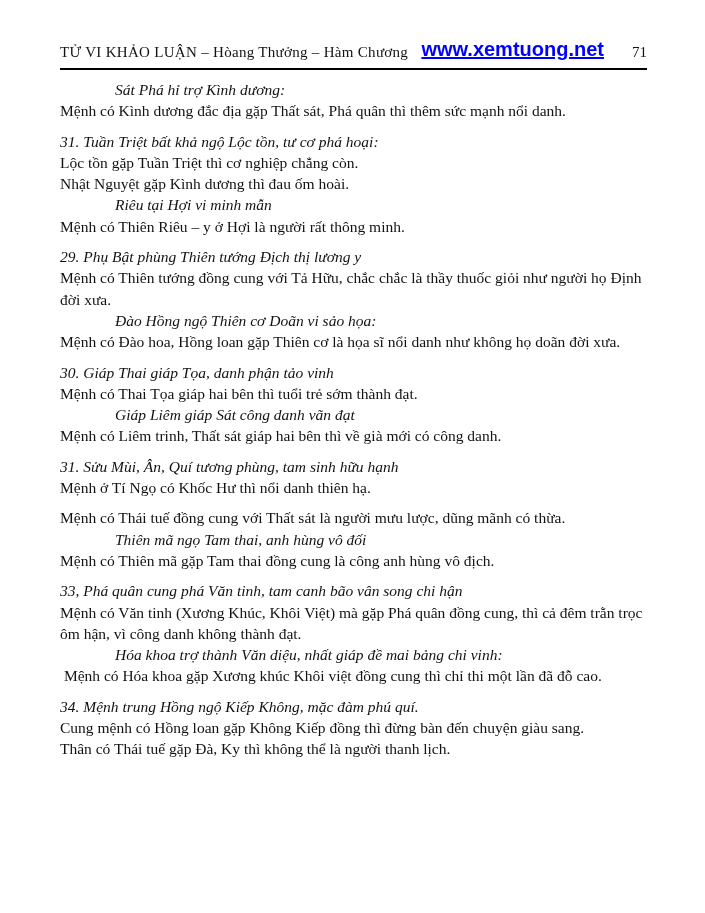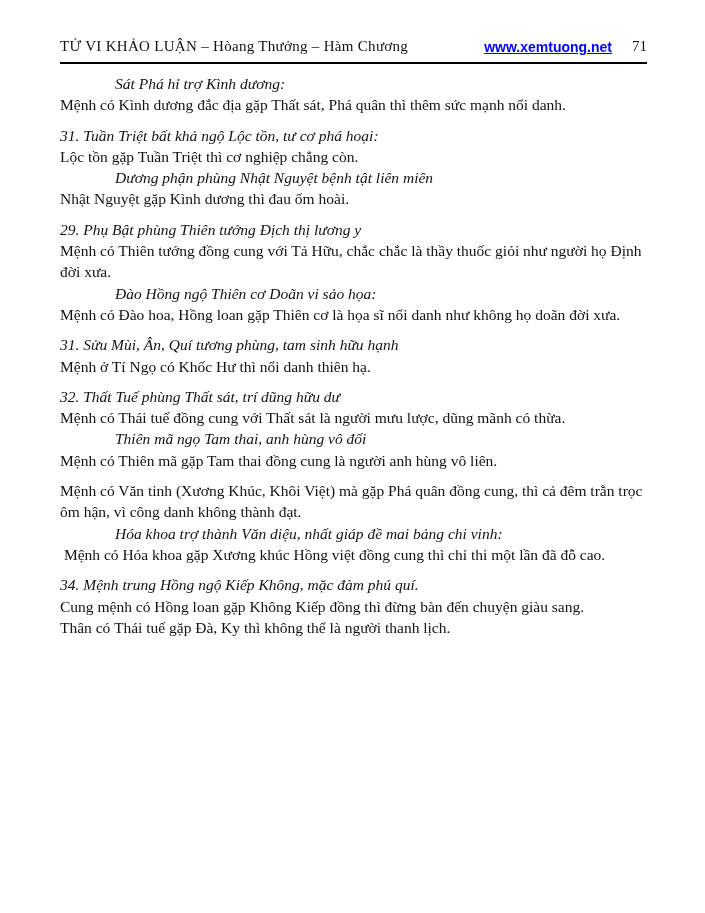--- a/index.html
+++ b/index.html
@@ -18,26 +18,26 @@
     display: flex;
     align-items: flex-end;
     font-size: 15px;
     white-space: nowrap;
   }
   .title { letter-spacing: 0.3px; }
   .link {
     margin-left: auto;
     font-family: "Liberation Sans", sans-serif;
     font-weight: bold;
-    font-size: 14px;
+    font-size: 20px;
     color: var(--link-blue, #0000ff);
     text-decoration: underline;
     cursor: pointer;
   }
-  .pagenum { margin-left: 20px; }
+  .pagenum { margin-left: 28px; }
   .rule {
     border: none;
     border-top: 2px solid #000000;
     margin: 7px 0 0 0;
   }
   .docbody {
     margin-top: 9px;
     font-size: 15.5px;
     line-height: 21.3px;
   }
@@ -60,43 +60,50 @@
   </div>
   <hr class="rule">
   <div class="docbody">
       <div class="block">
         <p class="line verse">Sát Phá hỉ trợ Kình dương:</p>
         <p class="line normal">Mệnh có Kình dương đắc địa gặp Thất sát, Phá quân thì thêm sức mạnh nổi danh.</p>
       </div>
       <div class="block">
         <p class="line heading">31. Tuần Triệt bất khả ngộ Lộc tồn, tư cơ phá hoại:</p>
         <p class="line normal">Lộc tồn gặp Tuần Triệt thì cơ nghiệp chẳng còn.</p>
-        <p class="line verse">Dương phận phùng Nhật Nguyệt bệnh tật liên miên</p>
         <p class="line normal">Nhật Nguyệt gặp Kình dương thì đau ốm hoài.</p>
+        <p class="line verse">Riêu tại Hợi vi minh mẫn</p>
+        <p class="line normal">Mệnh có Thiên Riêu – y ở Hợi là người rất thông minh.</p>
       </div>
       <div class="block">
         <p class="line heading">29. Phụ Bật phùng Thiên tướng Địch thị lương y</p>
         <p class="line normal">Mệnh có Thiên tướng đồng cung với Tả Hữu, chắc chắc là thầy thuốc giỏi như người họ Định đời xưa.</p>
         <p class="line verse">Đào Hồng ngộ Thiên cơ Doãn vi sảo họa:</p>
         <p class="line normal">Mệnh có Đào hoa, Hồng loan gặp Thiên cơ là họa sĩ nổi danh như không họ doãn đời xưa.</p>
       </div>
       <div class="block">
+        <p class="line heading">30. Giáp Thai giáp Tọa, danh phận tảo vinh</p>
+        <p class="line normal">Mệnh có Thai Tọa giáp hai bên thì tuổi trẻ sớm thành đạt.</p>
+        <p class="line verse">Giáp Liêm giáp Sát công danh vãn đạt</p>
+        <p class="line normal">Mệnh có Liêm trinh, Thất sát giáp hai bên thì về già mới có công danh.</p>
+      </div>
+      <div class="block">
         <p class="line heading">31. Sửu Mùi, Ân, Quí tương phùng, tam sinh hữu hạnh</p>
         <p class="line normal">Mệnh ở Tí Ngọ có Khốc Hư thì nổi danh thiên hạ.</p>
       </div>
       <div class="block">
-        <p class="line heading">32. Thất Tuế phùng Thất sát, trí dũng hữu dư</p>
         <p class="line normal">Mệnh có Thái tuế đồng cung với Thất sát là người mưu lược, dũng mãnh có thừa.</p>
         <p class="line verse">Thiên mã ngọ Tam thai, anh hùng vô đối</p>
-        <p class="line normal">Mệnh có Thiên mã gặp Tam thai đồng cung là người anh hùng vô liên.</p>
+        <p class="line normal">Mệnh có Thiên mã gặp Tam thai đồng cung là công anh hùng vô địch.</p>
       </div>
       <div class="block">
+        <p class="line heading">33, Phá quân cung phá Văn tinh, tam canh bão vân song chi hận</p>
         <p class="line normal">Mệnh có Văn tinh (Xương Khúc, Khôi Việt) mà gặp Phá quân đồng cung, thì cả đêm trằn trọc ôm hận, vì công danh không thành đạt.</p>
         <p class="line verse">Hóa khoa trợ thành Văn diệu, nhất giáp đề mai bảng chi vinh:</p>
-        <p class="line normal"> Mệnh có Hóa khoa gặp Xương khúc Hồng việt đồng cung thì chỉ thi một lần đã đỗ cao.</p>
+        <p class="line normal"> Mệnh có Hóa khoa gặp Xương khúc Khôi việt đồng cung thì chỉ thi một lần đã đỗ cao.</p>
       </div>
       <div class="block">
         <p class="line heading">34. Mệnh trung Hồng ngộ Kiếp Không, mặc đàm phú quí.</p>
         <p class="line normal">Cung mệnh có Hồng loan gặp Không Kiếp đồng thì đừng bàn đến chuyện giàu sang.</p>
         <p class="line normal">Thân có Thái tuế gặp Đà, Ky thì không thể là người thanh lịch.</p>
       </div>
     </div>
 </div>
 
 </body></html>

